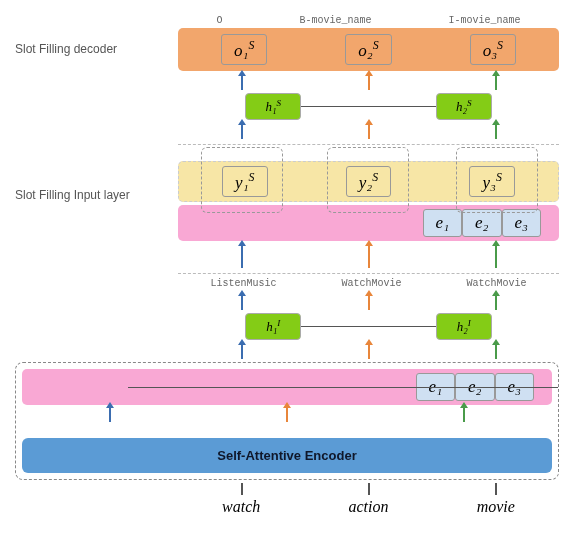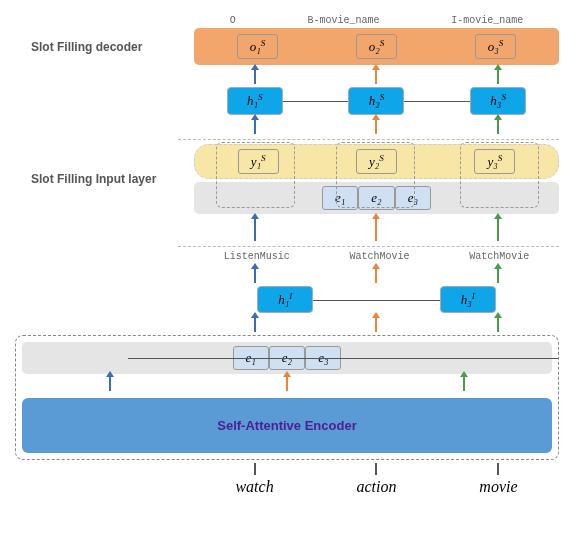--- a/index.html
+++ b/index.html
@@ -13,81 +13,81 @@
     font-size: 12px;
   }
   .row {
     display: flex;
     align-items: center;
     margin-bottom: 2px;
   }
   .label-col {
     width: 155px;
     text-align: left;
-    font-weight: bold;
+    font-weight: normal;
     color: #555;
     font-size: 12px;
     padding-right: 8px;
-    margin-left: 16px;
   }
   .diagram-col {
     flex: 1;
     position: relative;
   }
   .triple {
     display: flex;
     justify-content: space-around;
     align-items: center;
     position: relative;
   }
   .node-box {
     border: 1px solid #aaa;
     border-radius: 4px;
     padding: 4px 10px;
     text-align: center;
     font-family: serif;
     font-style: italic;
     font-size: 13px;
-    background: #0ea5e9;
+    background: #84cc16;
     min-width: 34px;
     position: relative;
   }
   .orange-bar {
     background: #f2a66c;
     border-radius: 5px;
     padding: 6px 4px;
     display: flex;
     justify-content: space-around;
     align-items: center;
   }
   .yellow-bar {
     background: #f7e6a6;
     border: 1px dashed #ccc;
-    border-radius: 15px;
+    border-radius: 5px;
     padding: 4px 4px;
     display: flex;
     justify-content: space-around;
     align-items: center;
+    margin-top: 12px;
   }
   .blue-bar {
-    background: #e5e5e5;
+    background: #f9a8d4;
     border-radius: 5px;
-    padding: 4px 0;
-    display: flex;
-    justify-content: center;
+    padding: 4px 18px;
+    display: flex;
+    justify-content: flex-end;
     align-items: center;
   }
   .inner-node {
     border: 1px solid #999;
     border-radius: 3px;
     background: #f7e6a6;
     padding: 3px 12px;
     font-family: serif;
     font-style: italic;
-    font-size: 13px;
+    font-size: 17px;
     text-align: center;
   }
   .inner-node.blue {
     background: #cfe0f2;
   }
   .inner-node.orange {
     background: #f2a66c;
   }
   .mono-label {
     font-family: "Courier New", monospace;
@@ -134,26 +134,26 @@
     border-top: 1px dashed #bbb;
     margin: 4px 0 4px 163px;
   }
   .dashed-enc {
     border: 1.5px dashed #888;
     border-radius: 8px;
     padding: 6px;
   }
   .encoder-box {
     background: #5b9bd5;
-    color: #4c1d95;
+    color: #0f172a;
     text-align: center;
     font-weight: bold;
-    padding: 20px;
+    padding: 10px;
     border-radius: 6px;
-    margin-top: 6px;
+    margin-top: 15px;
     font-size: 13px;
   }
   sup, sub { font-size: 0.7em; font-style: italic; }
   .dashed-rect {
     border: 1.5px dashed #999;
     border-radius: 6px;
     padding: 2px 2px;
     position: absolute;
     pointer-events:none;
   }
@@ -192,21 +192,20 @@
   </div>
 </div>
 
 <div class="row">
   <div class="label-col"></div>
   <div class="diagram-col">
     <div class="triple" style="position:relative;">
       <div class="h-line" style="left:20%;right:20%;"></div>
       <div class="node-box"><span>h₁</span><sup>S</sup></div>
       <div class="node-box"><span>h₂</span><sup>S</sup></div>
-      <div class="node-box"><span>h₃</span><sup>S</sup></div>
     </div>
   </div>
 </div>
 
 <div class="row">
   <div class="label-col"></div>
   <div class="diagram-col arrow-row">
     <div class="arrow blue"></div>
     <div class="arrow orange"></div>
     <div class="arrow green"></div>
@@ -267,21 +266,21 @@
     <div class="arrow green"></div>
   </div>
 </div>
 
 <div class="row">
   <div class="label-col"></div>
   <div class="diagram-col">
     <div class="triple" style="position:relative;">
       <div class="h-line" style="left:20%;right:20%;"></div>
       <div class="node-box"><span>h₁</span><sup>I</sup></div>
-      <div class="node-box"><span>h₃</span><sup>I</sup></div>
+      <div class="node-box"><span>h₂</span><sup>I</sup></div>
     </div>
   </div>
 </div>
 
 <div class="row">
   <div class="label-col"></div>
   <div class="diagram-col arrow-row">
     <div class="arrow blue"></div>
     <div class="arrow orange"></div>
     <div class="arrow green"></div>

